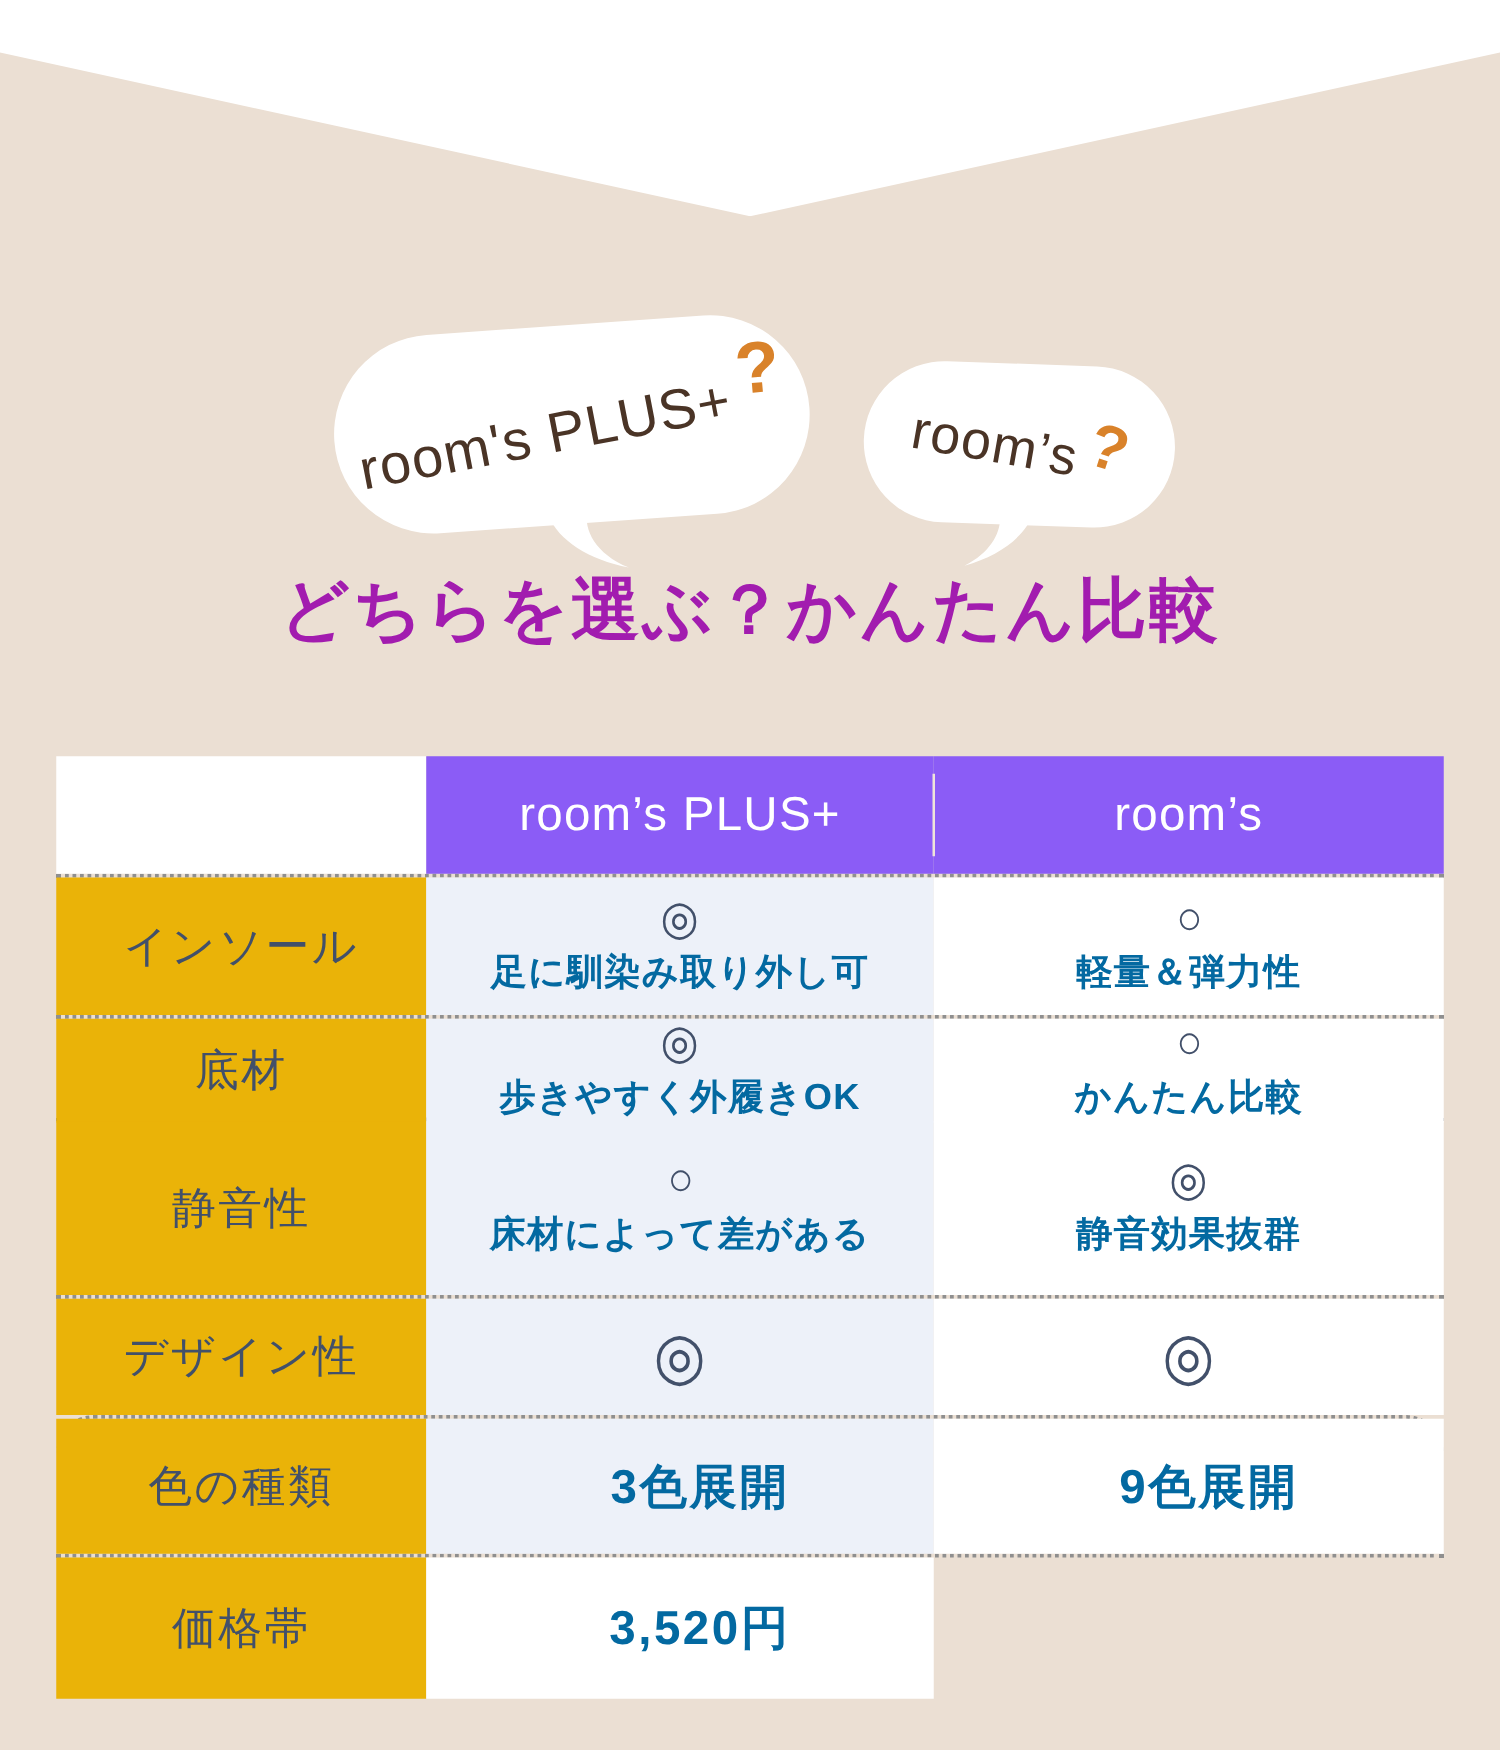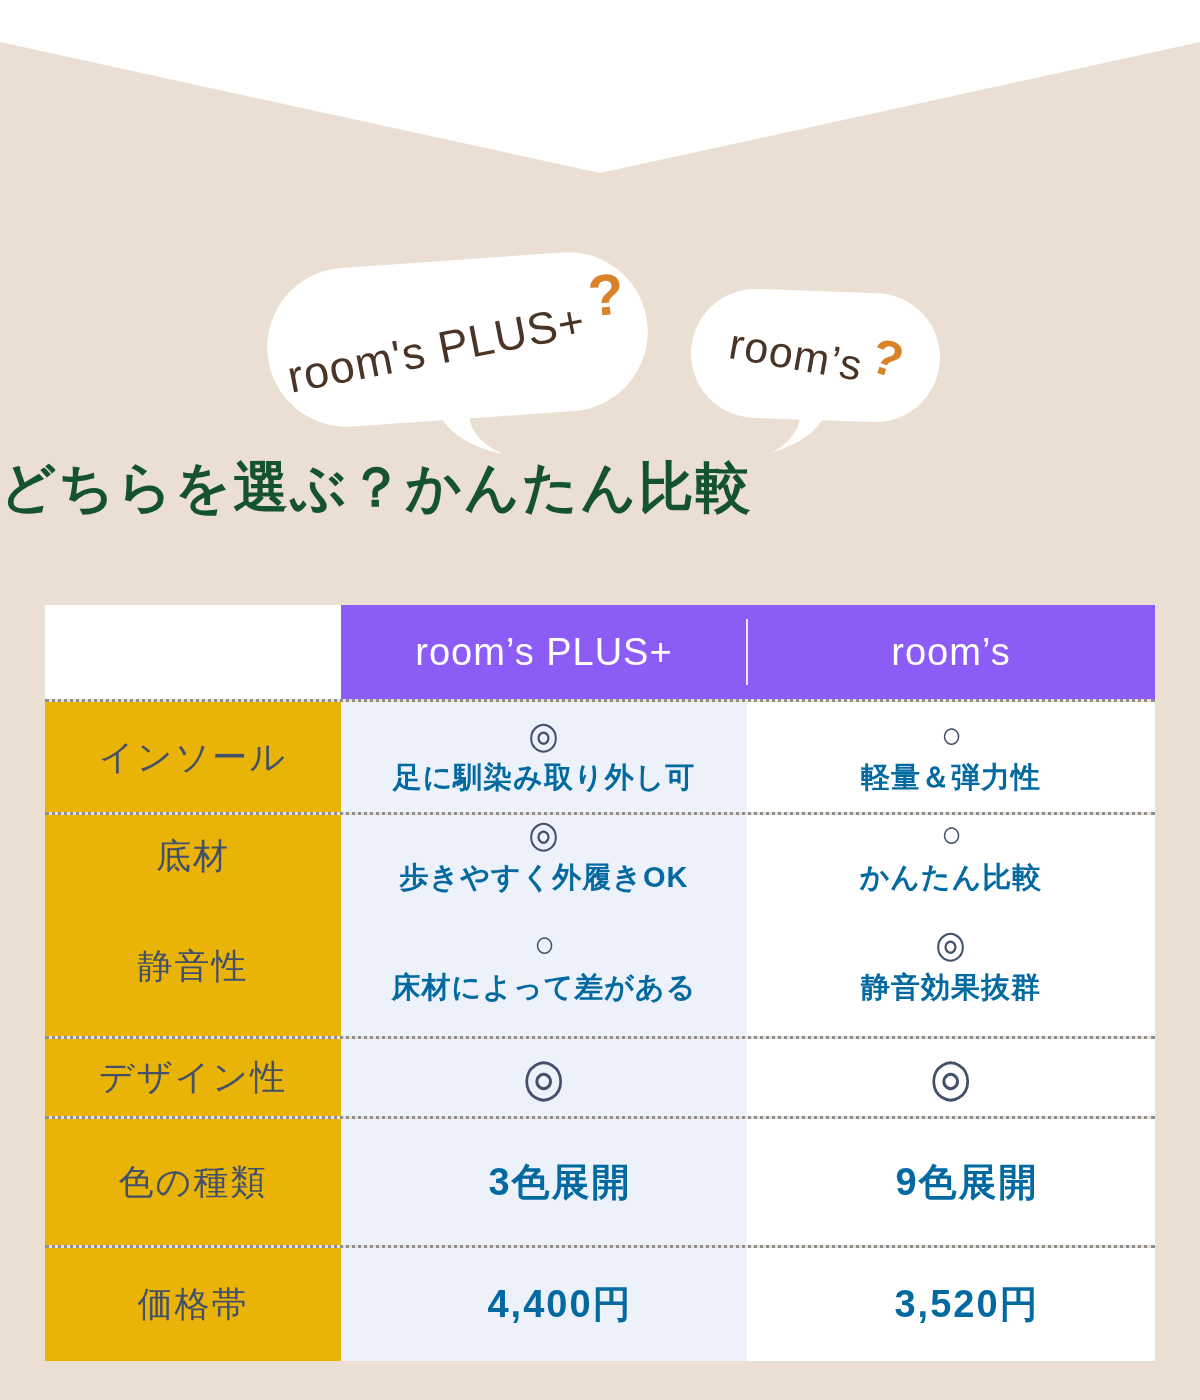--- a/index.html
+++ b/index.html
@@ -44,23 +44,23 @@
     left: 691px; top: 291px; width: 249px; height: 129px;
     border-radius: 66px; transform: rotate(2deg);
   }
   #bubble-rooms .bubble-label { font-size: 43px; transform: rotate(8deg); }
   #bubble-rooms .qmark { font-size: 50px; transform: translateY(-10px) rotate(8deg); margin-left: 8px; }
   #bubble-rooms .tail { left: 78px; top: 118px; }
 
   
   .page-title {
     position: absolute; left: 0; top: 451px; width: 1200px;
-    text-align: left;
+    text-align: center;
     font-size: 55px; font-weight: 800; letter-spacing: 2px;
-    color: #14532d;
+    color: #a21caf;
   }
 
   
   .ctable { position: absolute; left: 45px; top: 605px; width: 1110px; }
 
   .thead {
     position: relative;
     display: grid; grid-template-columns: 296px 406px 408px;
     height: 94px;
   }
@@ -75,22 +75,22 @@
     width: 2px; height: 66px; background: #EFE4D9;
   }
 
   .row {
     display: grid; grid-template-columns: 296px 406px 408px;
     border-top: 3px dotted #8F8F8F;
   }
   .row:nth-child(1) { height: 113px; }
   .row:nth-child(2) { height: 82px; }
   .row:nth-child(3) { height: 142px; }
-  .row:nth-child(4) { height: 80px; }
-  .row:nth-child(5) { height: 129px; }
+  .row:nth-child(4) { height: 96px; }
+  .row:nth-child(5) { height: 111px; border-radius: 30px; }
   .row:nth-child(6) { height: 116px; text-align: right; }
 
   .cell {
     display: flex; flex-direction: column;
     align-items: center; justify-content: center;
   }
   .label-cell { background: #eab308; font-size: 35px; color: #42506A; letter-spacing: 2px; }
   .plus-cell  { background: #EDF1F9; }
   .rooms-cell { background: #FFFFFF; }
 
@@ -188,23 +188,19 @@
       <div class="note">3色展開</div>
     </div>
     <div class="cell rooms-cell">
 
       <div class="note">9色展開</div>
     </div>
   </div>
 
   <div class="row">
     <div class="cell label-cell">価格帯</div>
-    <div class="cell plus-cell">
-
-      <div class="note">4,400円</div>
-    </div>
     <div class="cell rooms-cell">
 
       <div class="note">3,520円</div>
     </div>
   </div>
 </div>
 </div>
 
 </body></html>

